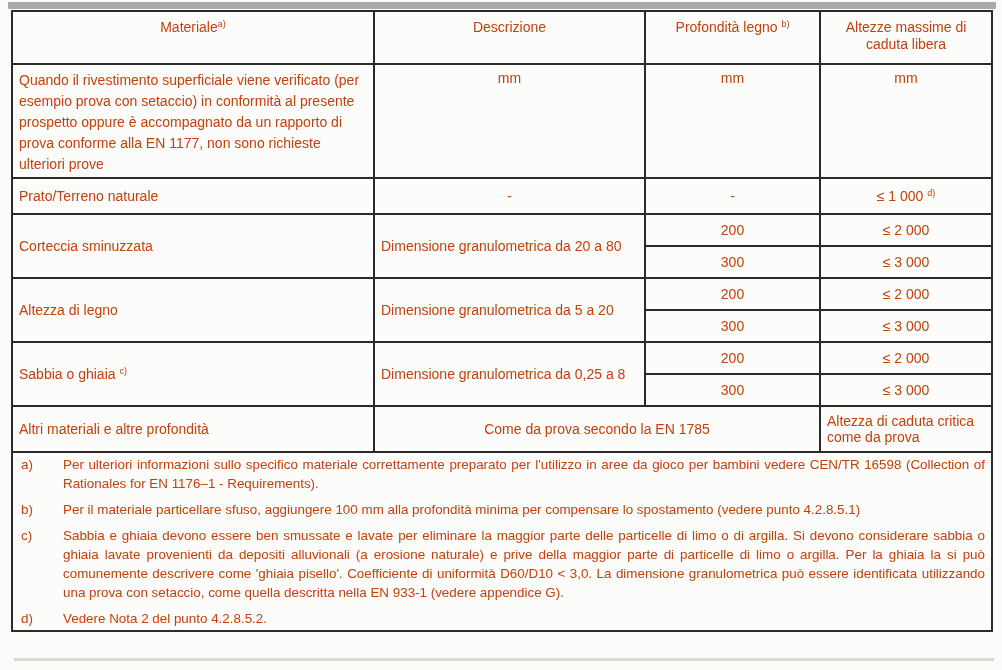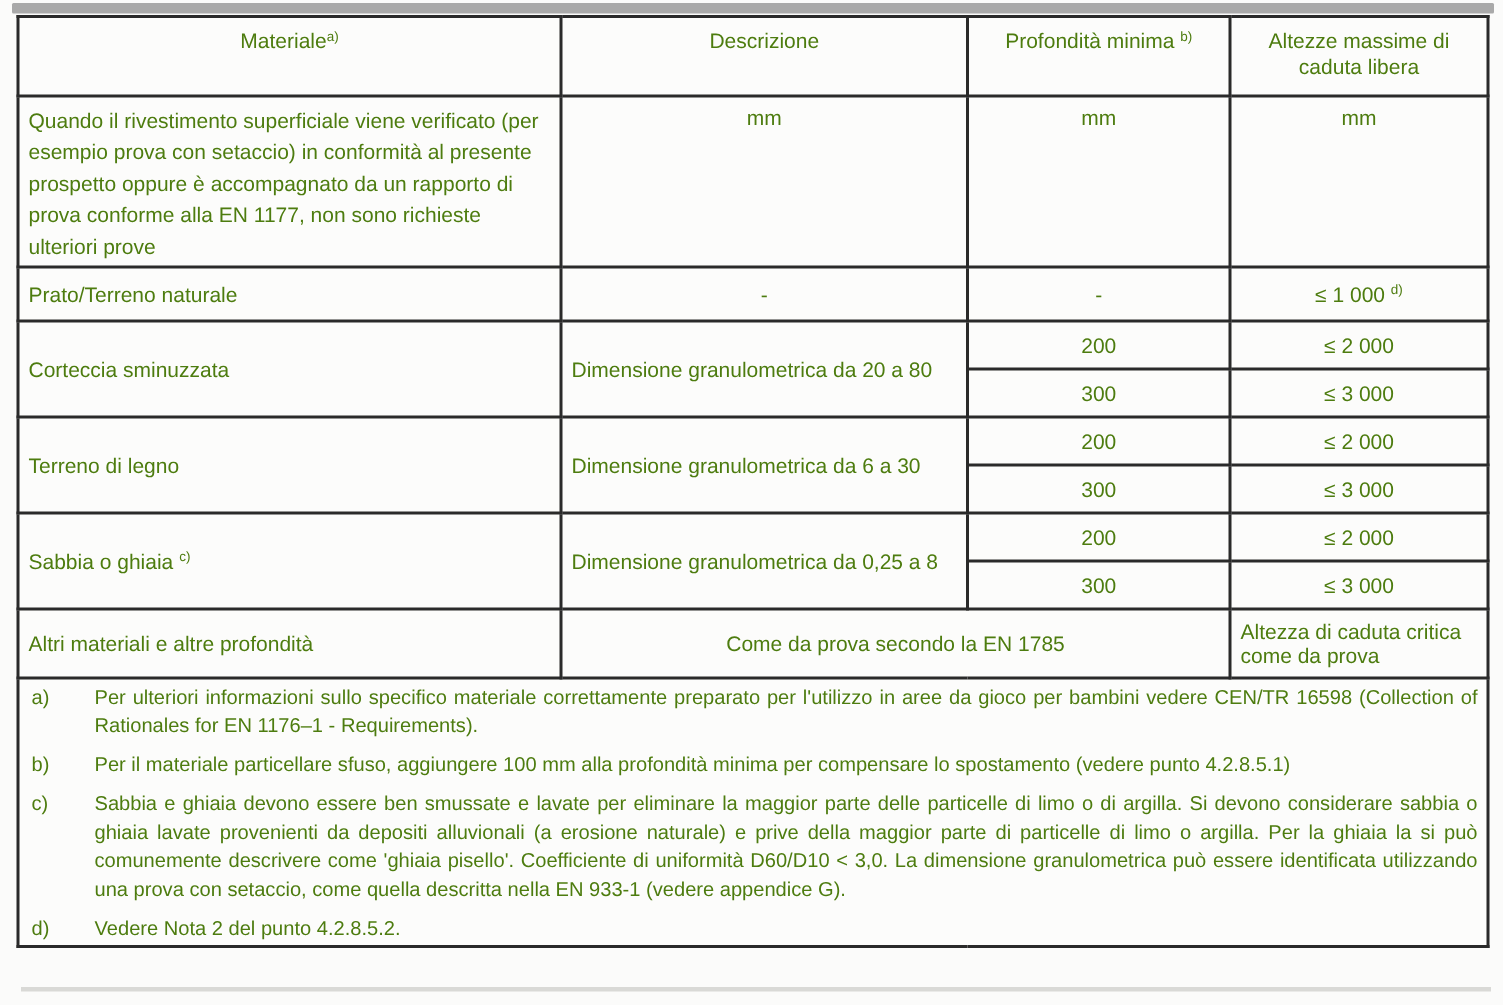--- a/index.html
+++ b/index.html
@@ -41,21 +41,21 @@
     border-collapse: collapse;
     table-layout: fixed;
     background: #fcfcfb;
   }
   table.materials td,
   table.materials th {
     border: 2px solid #2a2a2a;
     font-size: 14px;
     font-weight: normal;
     padding: 2px 6px;
-    color: #4d7c0f;
+    color: #c2410c;
     overflow: hidden;
   }
   table.materials th {
     vertical-align: top;
     padding-top: 7px;
     text-align: center;
     line-height: 17px;
   }
   tr.row-header { height: 53px; }
   tr.row-units  { height: 106px; border-radius: 24px; }
@@ -121,21 +121,21 @@
       <col style="width:362px">
       <col style="width:271px">
       <col style="width:175px">
       <col style="width:172px">
     </colgroup>
 
     <tbody>
         <tr class="row-header">
       <th><span>Materiale</span><sup class="fn-ref">a)</sup></th>
       <th><span>Descrizione</span></th>
-      <th><span>Profondità minima</span> <sup class="fn-ref">b)</sup></th>
+      <th><span>Profondità legno</span> <sup class="fn-ref">b)</sup></th>
       <th><span>Altezze massime di caduta libera</span></th>
     </tr>
 
     <tr class="row-units">
       <td class="intro-cell">Quando il rivestimento superficiale viene verificato (per esempio prova con setaccio) in conformità al presente prospetto oppure è accompagnato da un rapporto di prova conforme alla EN 1177, non sono richieste ulteriori prove</td>
       <td class="cell-center">mm</td>
       <td class="cell-center">mm</td>
       <td class="cell-center">mm</td>
     </tr>
 
@@ -151,22 +151,22 @@
       <td class="cell-left" rowspan="2">Dimensione granulometrica da 20 a 80</td>
       <td class="cell-center thin-bottom">200</td>
       <td class="cell-center thin-bottom">≤ 2 000</td>
     </tr>
     <tr class="row-sub">
       <td class="cell-center thin-top">300</td>
       <td class="cell-center thin-top">≤ 3 000</td>
     </tr>
 
     <tr class="row-sub">
-      <td class="cell-left" rowspan="2">Terreno di legno</td>
-      <td class="cell-left" rowspan="2">Dimensione granulometrica da 6 a 30</td>
+      <td class="cell-left" rowspan="2">Altezza di legno</td>
+      <td class="cell-left" rowspan="2">Dimensione granulometrica da 5 a 20</td>
       <td class="cell-center thin-bottom">200</td>
       <td class="cell-center thin-bottom">≤ 2 000</td>
     </tr>
     <tr class="row-sub">
       <td class="cell-center thin-top">300</td>
       <td class="cell-center thin-top">≤ 3 000</td>
     </tr>
 
     <tr class="row-sub">
       <td class="cell-left" rowspan="2"><span>Sabbia o ghiaia</span> <sup class="fn-ref">c)</sup></td>

